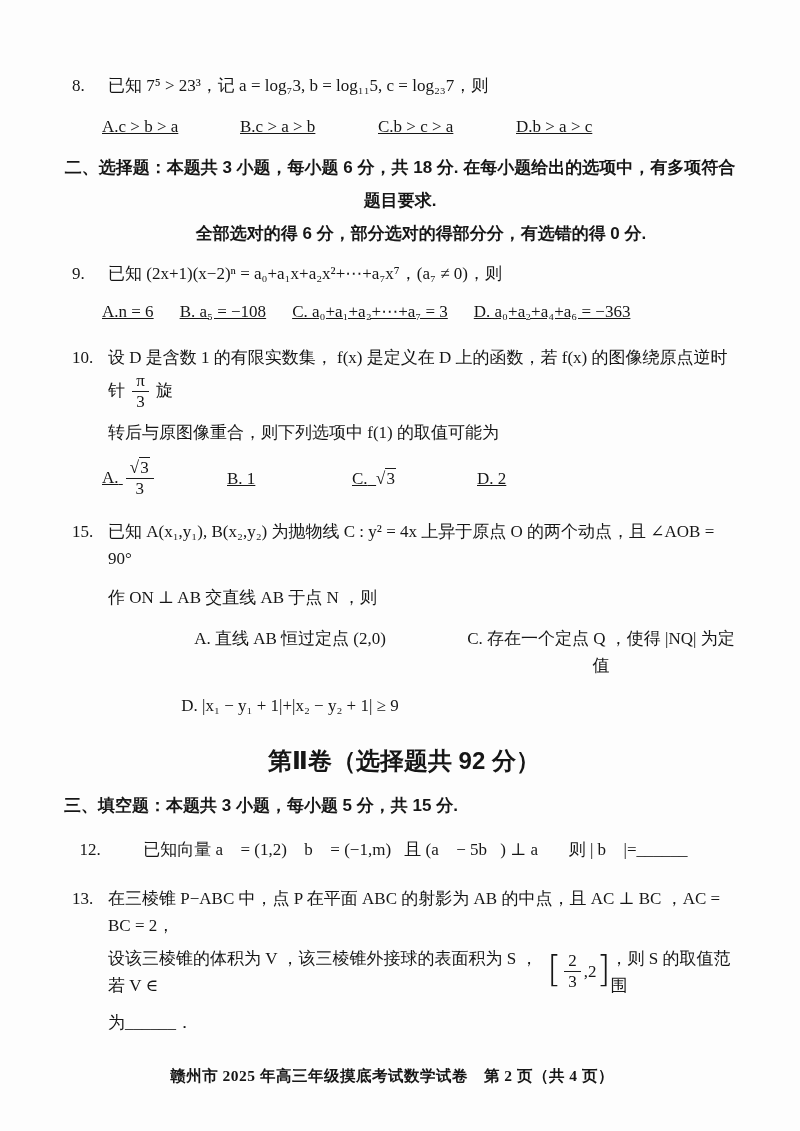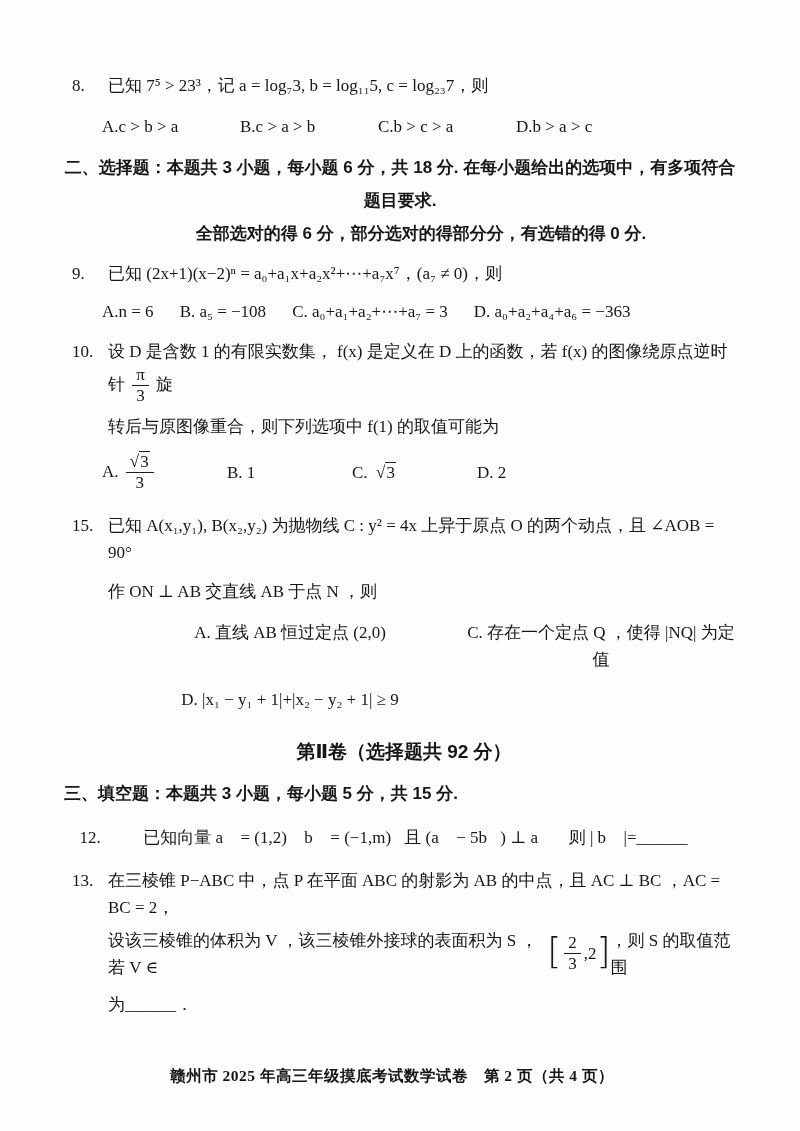--- a/index.html
+++ b/index.html
@@ -6,53 +6,53 @@
   .page{
     width:800px;height:1131px;margin:0 auto;background:#fdfdfd;
     font-family:"Liberation Serif","DejaVu Serif",serif;
     color:#161616;font-size:17px;position:relative;overflow:hidden;
   }
   .content{padding:72px 64px 0 72px;}
   .q-row{display:flex;line-height:27px;margin:0;}
   .q-num{flex:0 0 36px;}
   .q-stem{flex:1;}
   .q-cont{margin-left:36px;line-height:27px;}
-  .opts-row{display:flex;margin-left:30px;align-items:center;}
+  .opts-row{display:flex;margin-left:30px;align-items:center;text-decoration:underline;}
   .opts-row .opt{white-space:nowrap;}
   .opts-8 .opt{min-width:130px;margin-right:8px;}
   .opts-9{margin-top:14px;}
   .opts-9 .opt{margin-right:26px;}
   .opts-10 .opt{min-width:125px;}
   .opts-grid{
     display:grid;grid-template-columns:352px auto;row-gap:13px;
     margin-left:42px;line-height:27px;
   }
   .sec-header{
     font-family:"Liberation Sans","DejaVu Sans",sans-serif;
     font-weight:bold;line-height:33px;margin-left:-8px;
   }
   .sec-indent{margin-left:42px;}
   .part-header{
     text-align:center;font-family:"Liberation Sans","DejaVu Sans",sans-serif;
-    font-weight:bold;font-size:19px;
+    font-weight:bold;font-size:24px;
   }
   .frac{
     display:inline-flex;flex-direction:column;align-items:center;
     vertical-align:middle;margin:0 3px;line-height:1.2;
   }
   .frac .num{border-bottom:1.3px solid #1c1c1c;padding:0 4px;display:block;}
   .frac .den{padding:0 4px;display:block;}
   .sqrt{display:inline-block;white-space:nowrap;}
   .vinc{border-top:1.3px solid #1c1c1c;padding:0 1px;}
   .big-br{
     font-family:"DejaVu Sans",sans-serif;font-size:36px;font-weight:300;
     vertical-align:middle;line-height:0;position:relative;top:-3px;
   }
   .mt6{margin-top:6px;}  .mt10{margin-top:10px;} .mt12{margin-top:12px;}
-  .mt14{margin-top:14px;text-align:center;}.mt16{margin-top:16px;} .mt18{margin-top:18px;}
+  .mt14{margin-top:14px;text-align:center;}.mt16{margin-top:22px;} .mt18{margin-top:18px;}
   .mt20{margin-top:20px;} .mt26{margin-top:26px;}
   .tall-line{display:flex;align-items:center;min-height:52px;}
   .footer{
     position:absolute;left:0;right:16px;top:1066px;text-align:center;
     font-weight:bold;font-size:15.5px;letter-spacing:0.5px;
   }
 </style>
 </head>
 <body>
 

